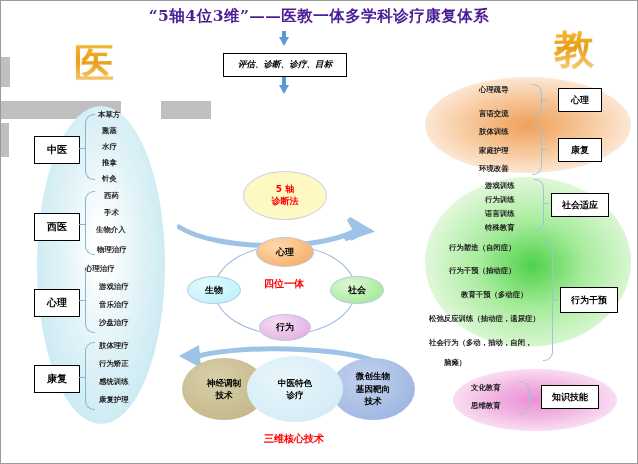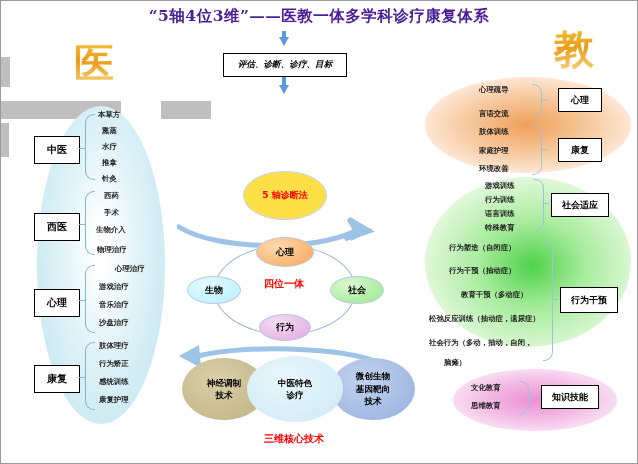--- a/index.html
+++ b/index.html
@@ -86,22 +86,22 @@
   #funnel{left:188px;top:92px;width:190px;height:108px;}
   #ring5{left:0;top:0;width:190px;height:92px;background:#0d6b12;}
   #ring4{left:16px;top:11px;width:158px;height:82px;background:#34d13a;}
   #ring3{left:33px;top:22px;width:124px;height:73px;background:#5a9c55;}
   #ring2{left:49px;top:33px;width:92px;height:62px;background:#c9d9a8;}
   #ring1{left:63px;top:43px;width:64px;height:53px;
          background:linear-gradient(180deg,#f4f7ee 0%,#ffffff 100%);
          border:1px solid #cfd9c2;}
   #core-circle{
     left:242px;top:170px;width:82px;height:47px;border-radius:50%;
-    background:#fde047;border:1.2px solid #c9d3e8;
-    display:flex;flex-direction:row;align-items:center;justify-content:center;
+    background:#fef9c3;border:1.2px solid #c9d3e8;
+    display:flex;flex-direction:column;align-items:center;justify-content:center;
   }
   .redtext{color:#ff0000;font-size:9px;font-weight:bold;line-height:1.25;}
 
   
   .swoosh{position:absolute;}
 
   
   #quad-ring{
     left:213px;top:244px;width:140px;height:88px;
     border:1.1px solid #9bb6e0;border-radius:50%;background:transparent;
@@ -187,21 +187,21 @@
   <div class="abs brace" style="left:84px;top:190px;height:62px;"></div>
   <div class="abs tick" style="left:78px;top:223px;"></div>
   <div class="abs leafitem" style="left:103px;top:190px;">西药</div>
   <div class="abs leafitem" style="left:103px;top:207px;">手术</div>
   <div class="abs leafitem" style="left:95px;top:224px;">生物介入</div>
   <div class="abs leafitem" style="left:96px;top:244px;">物理治疗</div>
 
   <div class="abs catbox" style="left:33px;top:288px;width:44px;height:26px;">心理</div>
   <div class="abs brace" style="left:84px;top:264px;height:66px;"></div>
   <div class="abs tick" style="left:78px;top:299px;"></div>
-  <div class="abs leafitem" style="left:114px;top:263px;">心理治疗</div>
+  <div class="abs leafitem" style="left:84px;top:263px;">心理治疗</div>
   <div class="abs leafitem" style="left:98px;top:281px;">游戏治疗</div>
   <div class="abs leafitem" style="left:98px;top:299px;">音乐治疗</div>
   <div class="abs leafitem" style="left:98px;top:317px;">沙盘治疗</div>
 
   <div class="abs catbox" style="left:33px;top:364px;width:44px;height:26px;">康复</div>
   <div class="abs brace" style="left:84px;top:341px;height:66px;"></div>
   <div class="abs tick" style="left:78px;top:376px;"></div>
   <div class="abs leafitem" style="left:98px;top:340px;">肢体理疗</div>
   <div class="abs leafitem" style="left:98px;top:358px;">行为矫正</div>
   <div class="abs leafitem" style="left:98px;top:376px;">感统训练</div>

